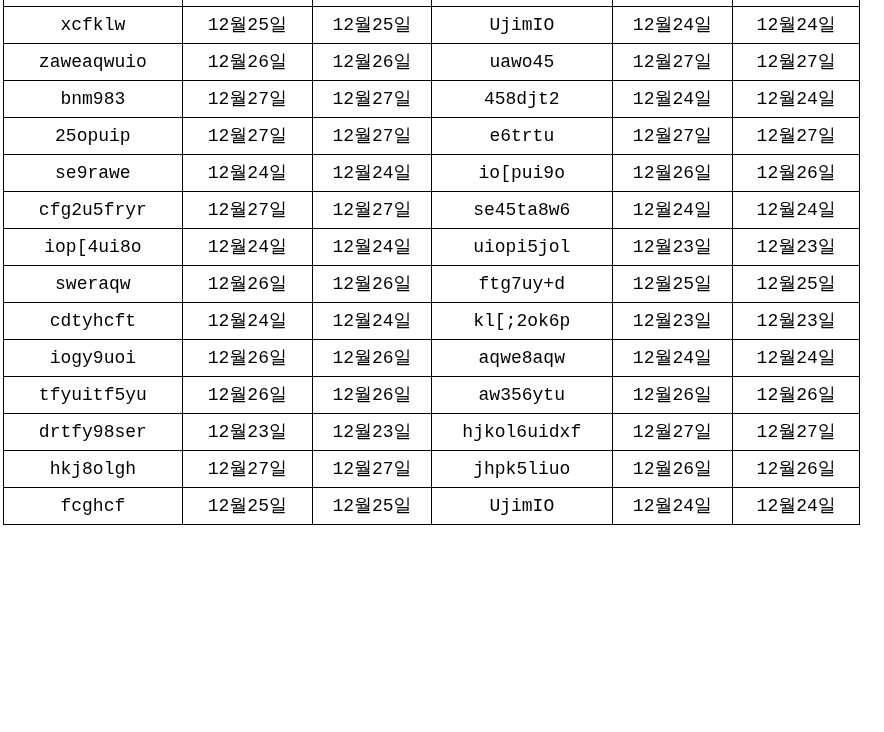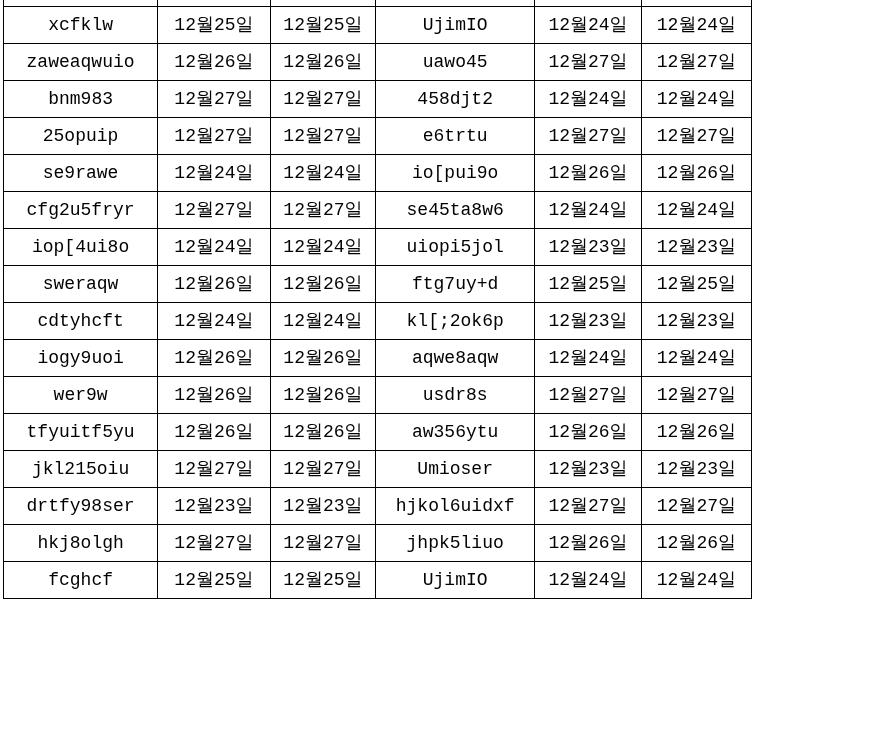--- a/index.html
+++ b/index.html
@@ -2,21 +2,21 @@
 <html><head>
 <meta charset="utf-8">
 <style>
   html, body {
     margin: 0;
     padding: 0;
     background: #ffffff;
   }
   .screen {
     position: relative;
-    width: 752px;
+    width: 860px;
     height: 732px;
     background: #ffffff;
     overflow: hidden;
   }
   table.grid {
     position: absolute;
     left: 3px;
     top: -30px;
     border-collapse: collapse;
     table-layout: fixed;
@@ -134,42 +134,26 @@
         </tr>
         <tr>
           <td>iogy9uoi</td>
           <td>12월26일</td>
           <td>12월26일</td>
           <td>aqwe8aqw</td>
           <td>12월24일</td>
           <td>12월24일</td>
         </tr>
         <tr>
-          <td>wer9w</td>
-          <td>12월26일</td>
-          <td>12월26일</td>
-          <td>usdr8s</td>
-          <td>12월27일</td>
-          <td>12월27일</td>
-        </tr>
-        <tr>
           <td>tfyuitf5yu</td>
           <td>12월26일</td>
           <td>12월26일</td>
           <td>aw356ytu</td>
           <td>12월26일</td>
           <td>12월26일</td>
-        </tr>
-        <tr>
-          <td>jkl215oiu</td>
-          <td>12월27일</td>
-          <td>12월27일</td>
-          <td>Umioser</td>
-          <td>12월23일</td>
-          <td>12월23일</td>
         </tr>
         <tr>
           <td>drtfy98ser</td>
           <td>12월23일</td>
           <td>12월23일</td>
           <td>hjkol6uidxf</td>
           <td>12월27일</td>
           <td>12월27일</td>
         </tr>
         <tr>

